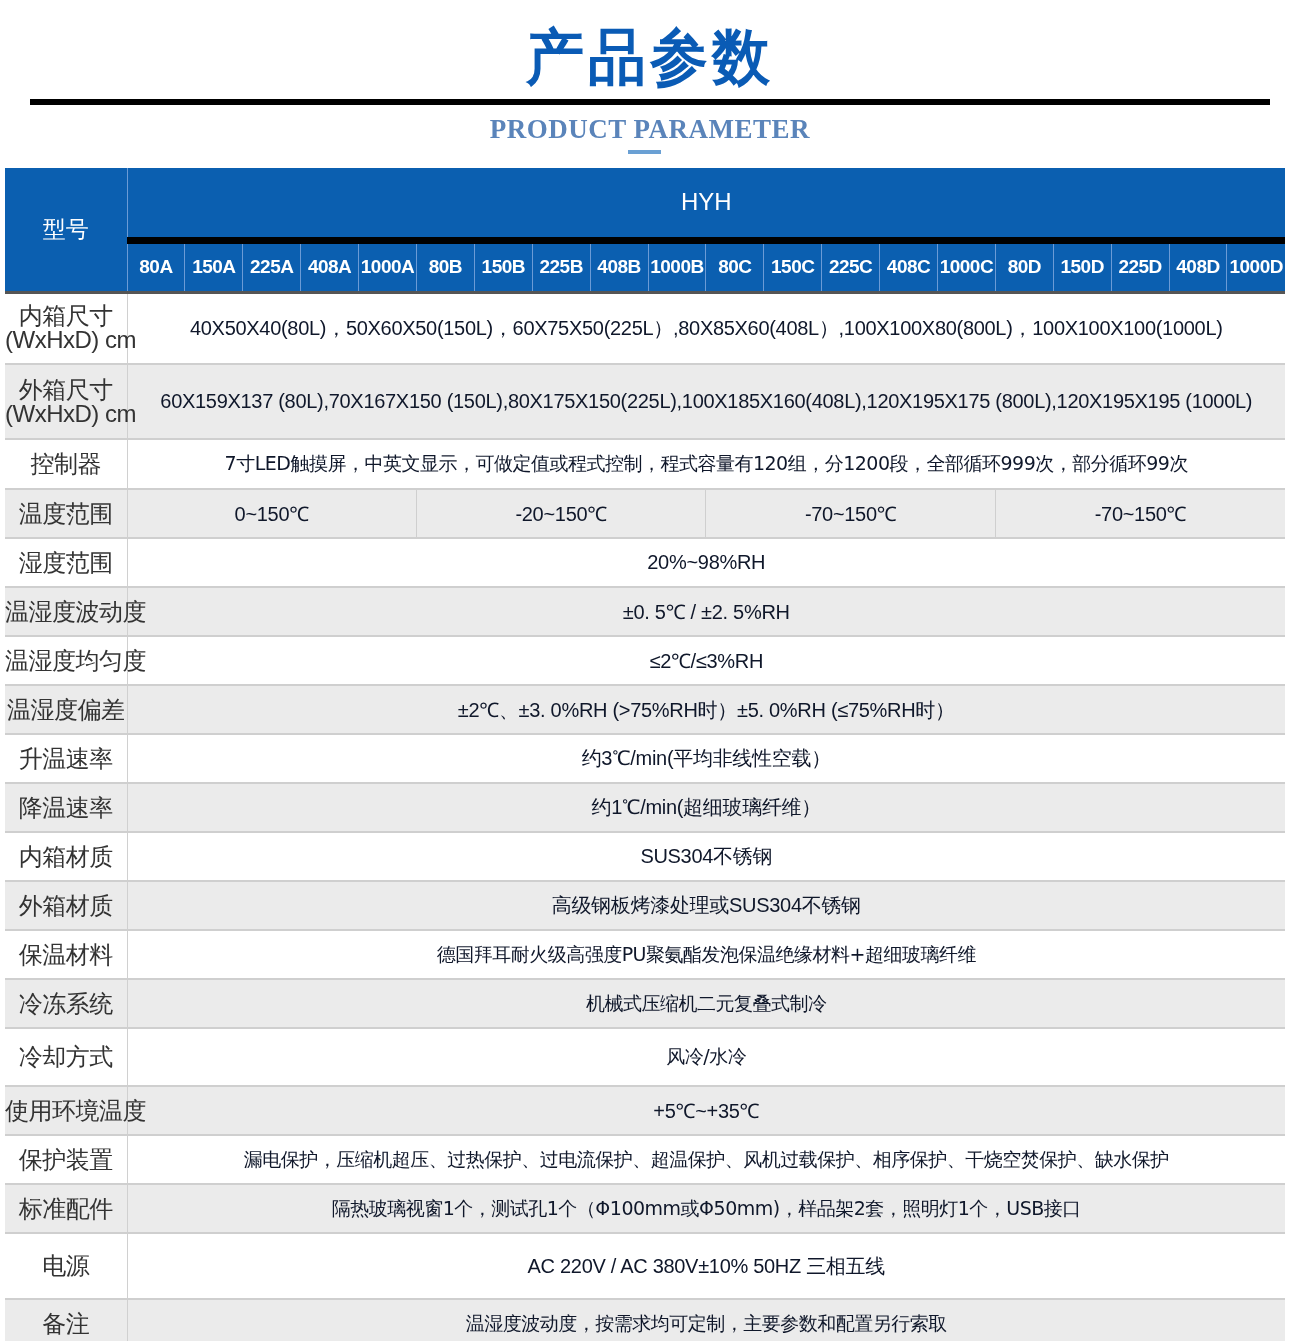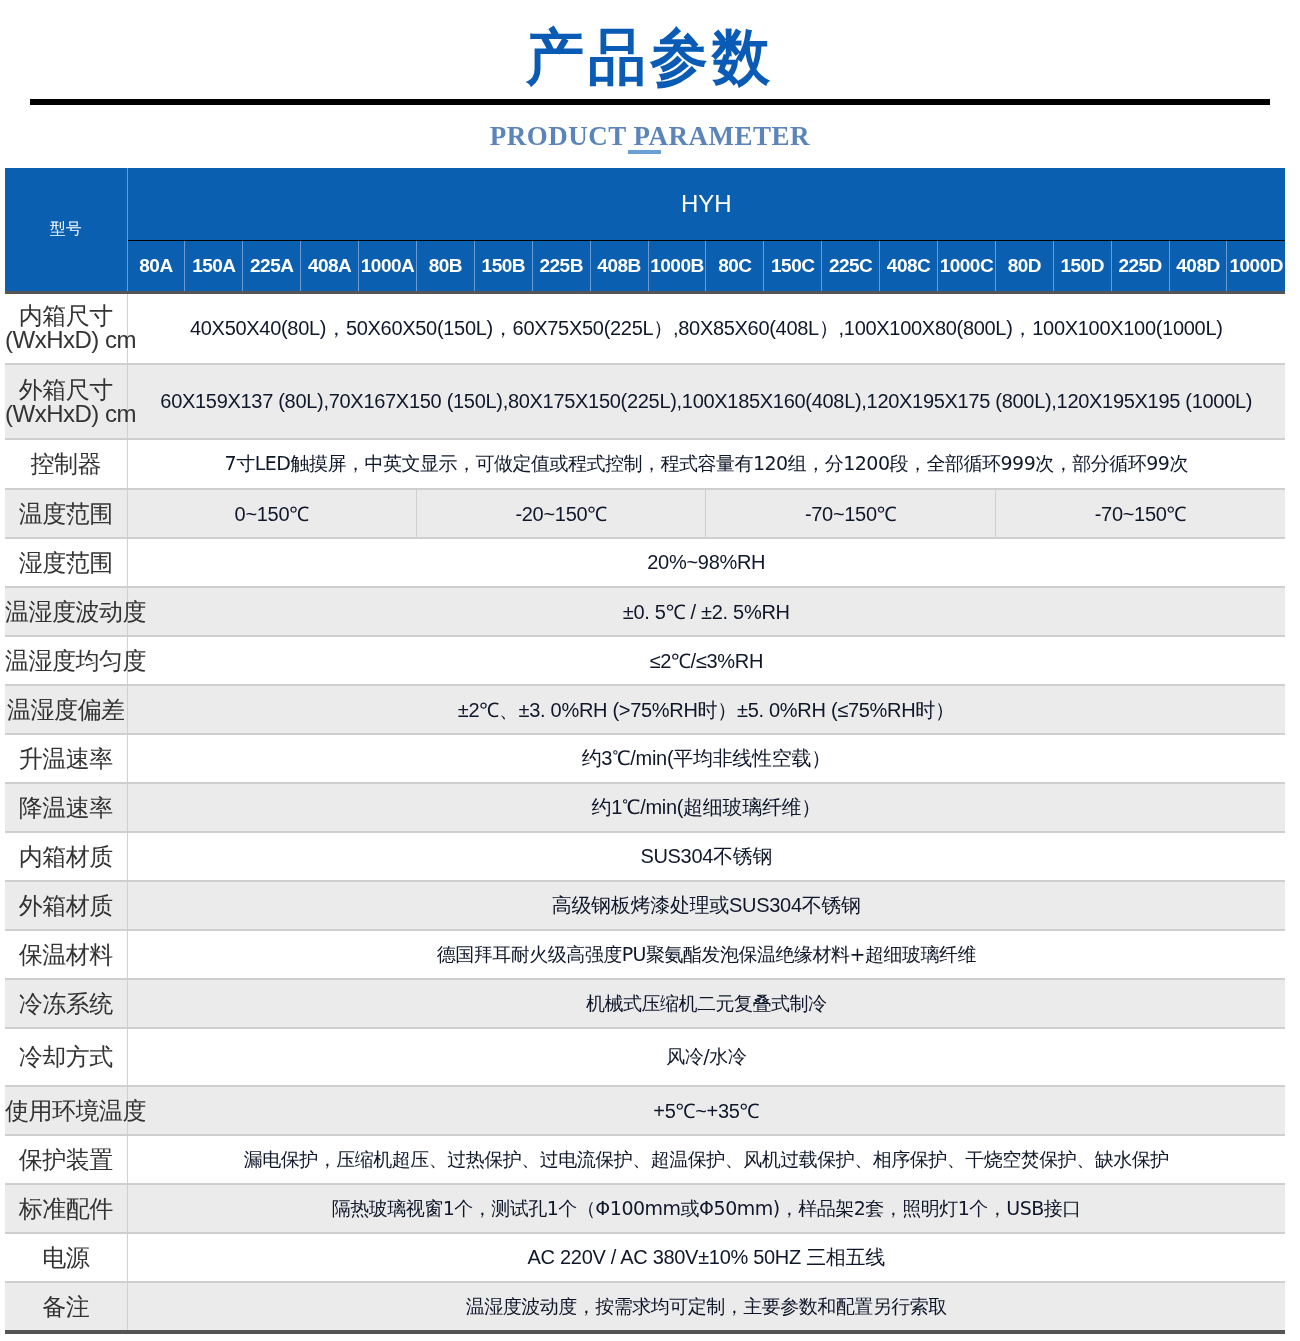--- a/index.html
+++ b/index.html
@@ -9,44 +9,44 @@
   .title-cn {
     position: absolute; left: 0; top: 18px; width: 1300px; text-align: center;
     font-family: "DejaVu Sans", sans-serif; font-weight: bold; font-size: 58px;
     color: #0a5bb5; letter-spacing: 4px; line-height: 78px;
     transform: scaleY(1.05);
   }
   .title-bar {
     position: absolute; left: 30px; top: 99px; width: 1240px; height: 6px; background: #000;
   }
   .title-en {
-    position: absolute; left: 0; top: 120px; width: 1300px; text-align: center;
+    position: absolute; left: 0; top: 113px; width: 1300px; text-align: center;
     font-family: "Liberation Serif", "DejaVu Serif", serif; font-weight: bold; font-size: 27px;
     color: #5a84ba; letter-spacing: 0.5px; line-height: 32px;
   }
   .title-dash {
     position: absolute; left: 628px; top: 150px; width: 33px; height: 4px; background: #6aa0d4;
   }
 
   table.spec {
     position: absolute; left: 5px; top: 168px; width: 1280px;
     border-collapse: collapse; table-layout: fixed;
   }
   table.spec td, table.spec th { padding: 0; text-align: center; vertical-align: middle; }
 
   .hdr-label {
-    background: #0b5fb0; color: #fff; font-size: 16px; font-weight: normal;
+    background: #0b5fb0; color: #fff; font-size: 23px; font-weight: normal;
     border-right: 1px solid #6b9bd6;
     border-bottom: 3px solid #555;
     width: 122px;
     margin-top: 36px;
   }
   .hdr-series {
     background: #0b5fb0; color: #fff; font-size: 24px; font-weight: normal;
-    height: 72px; border-bottom: 1px solid #000000;
+    height: 72px; border-bottom: 7px solid #000000;
     font-family: "Liberation Sans", sans-serif;
   }
   .hdr-model {
     background: #0b5fb0; color: #fff; font-size: 19px; height: 52px;
     border-right: 1px solid #6b9bd6;
     border-bottom: 3px solid #555;
     font-family: "Liberation Sans", sans-serif;
     white-space: nowrap; overflow: hidden;
     letter-spacing: -0.5px;
   }
@@ -200,21 +200,21 @@
   <tr class="row" style="height:49px">
     <td class="label">保护装置</td>
     <td class="val cjk" colspan="20">漏电保护，压缩机超压、过热保护、过电流保护、超温保护、风机过载保护、相序保护、干烧空焚保护、缺水保护</td>
   </tr>
 
   <tr class="row alt" style="height:49px">
     <td class="label">标准配件</td>
     <td class="val cjk" colspan="20">隔热玻璃视窗1个，测试孔1个（Φ100mm或Φ50mm)，样品架2套，照明灯1个，USB接口</td>
   </tr>
 
-  <tr class="row" style="height:49px">
+  <tr class="row" style="height:66px">
     <td class="label">电源</td>
     <td class="val" colspan="20">AC 220V / AC 380V±10% 50HZ 三相五线</td>
   </tr>
 
   <tr class="row alt last" style="height:50px">
     <td class="label">备注</td>
     <td class="val cjk" colspan="20">温湿度波动度，按需求均可定制，主要参数和配置另行索取</td>
   </tr>
 </tbody>
   </table>

